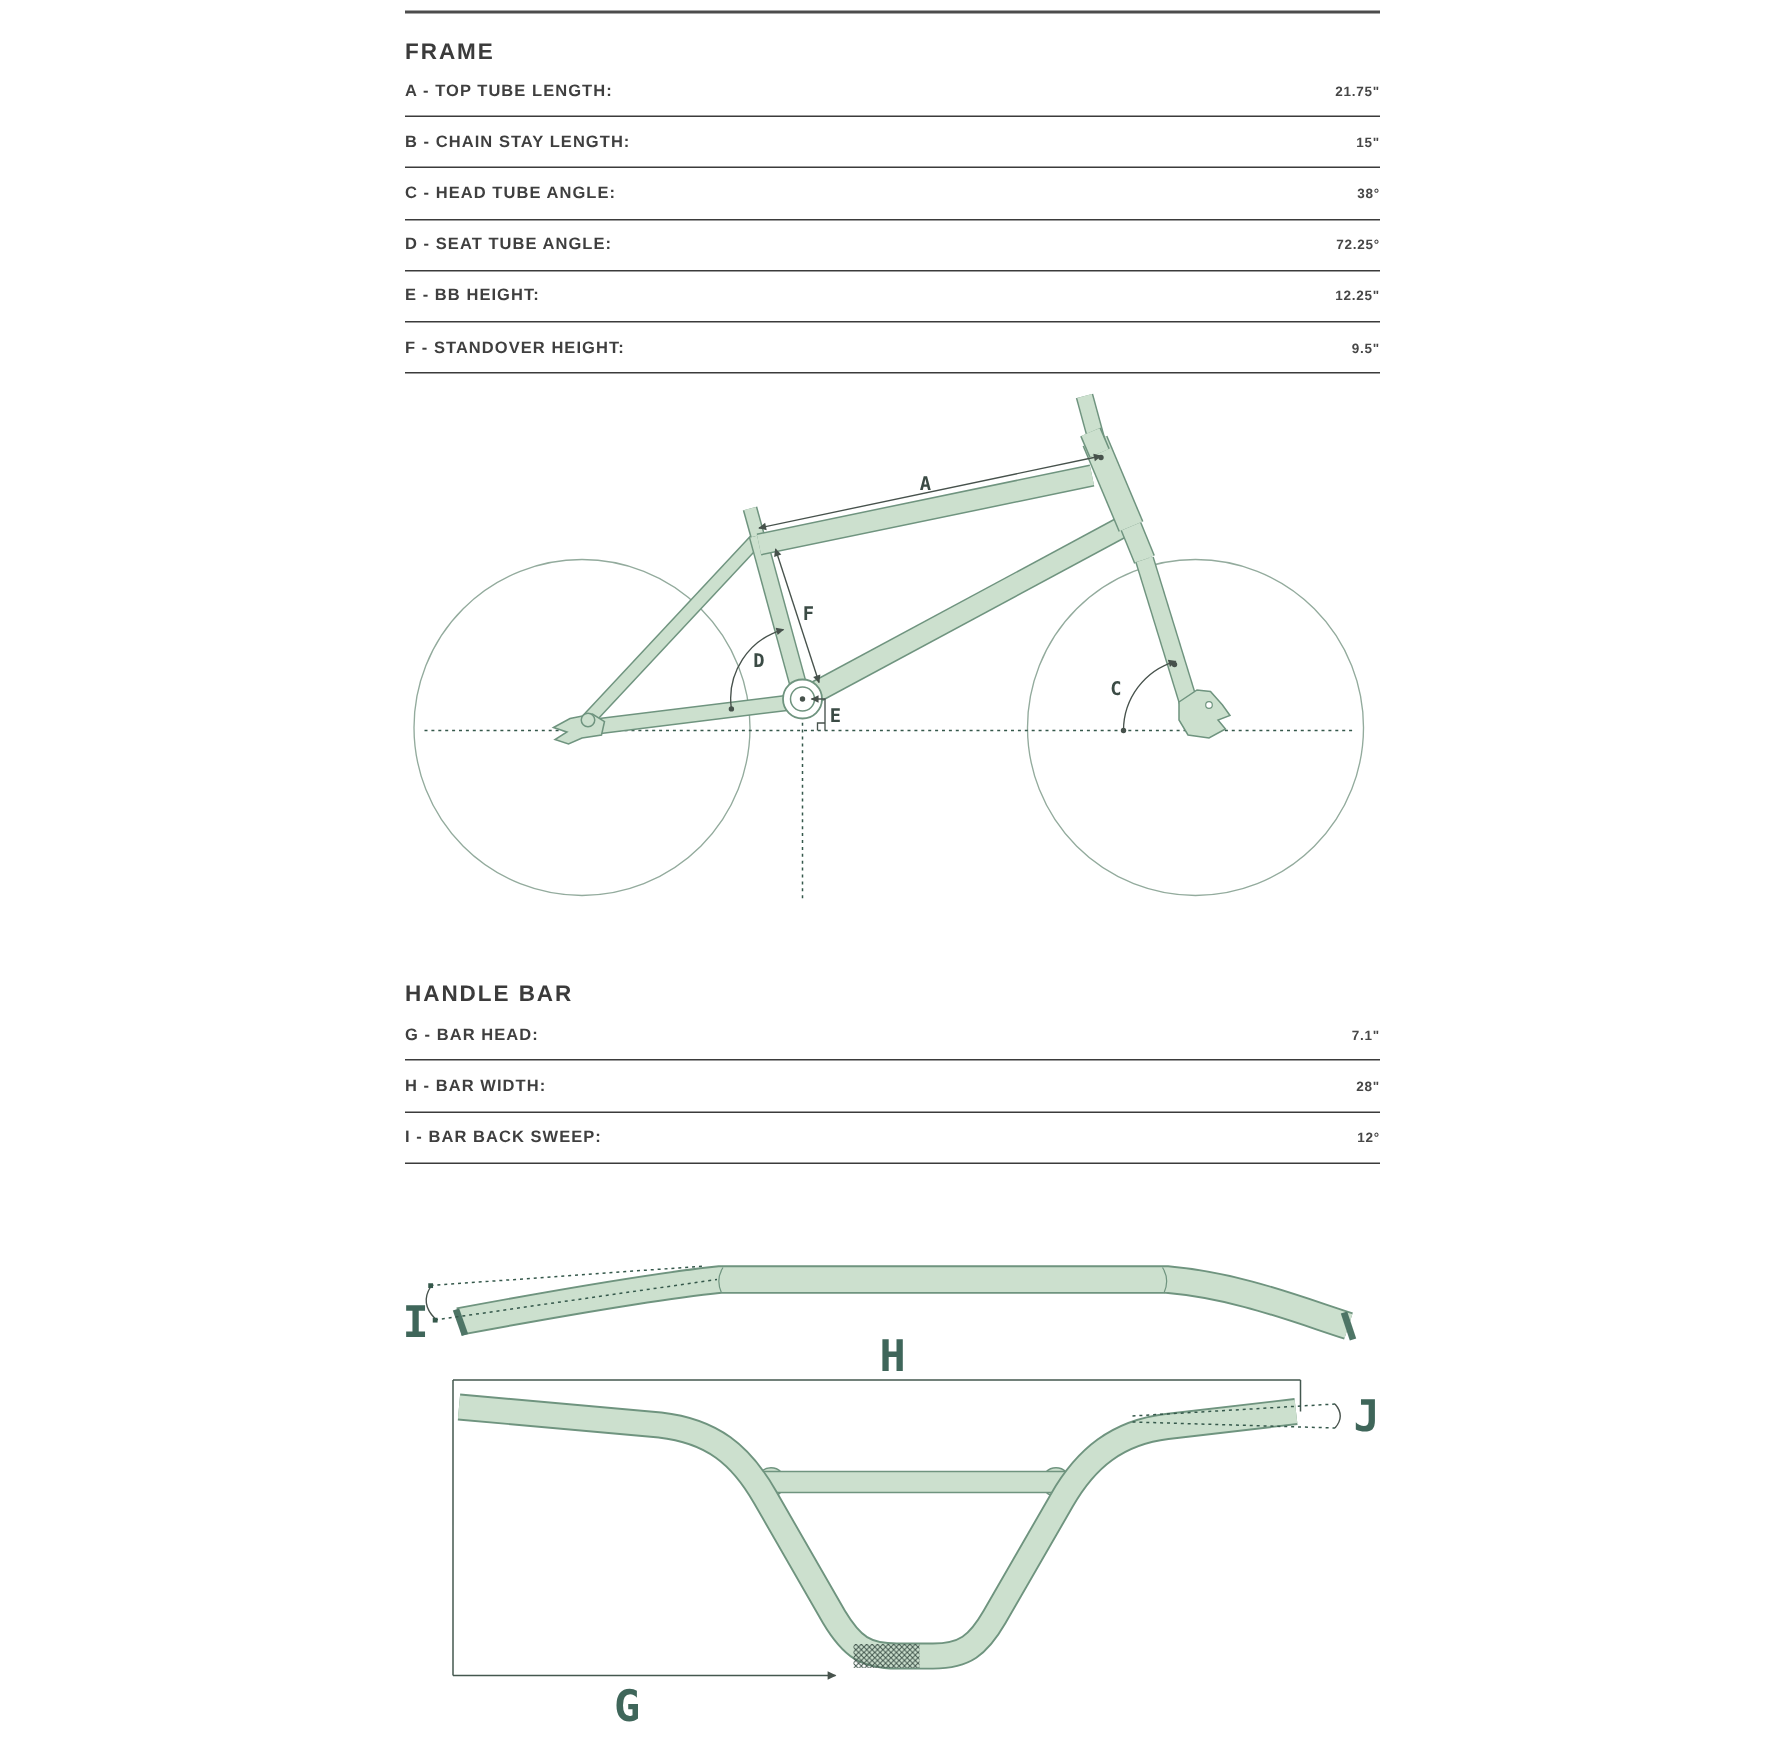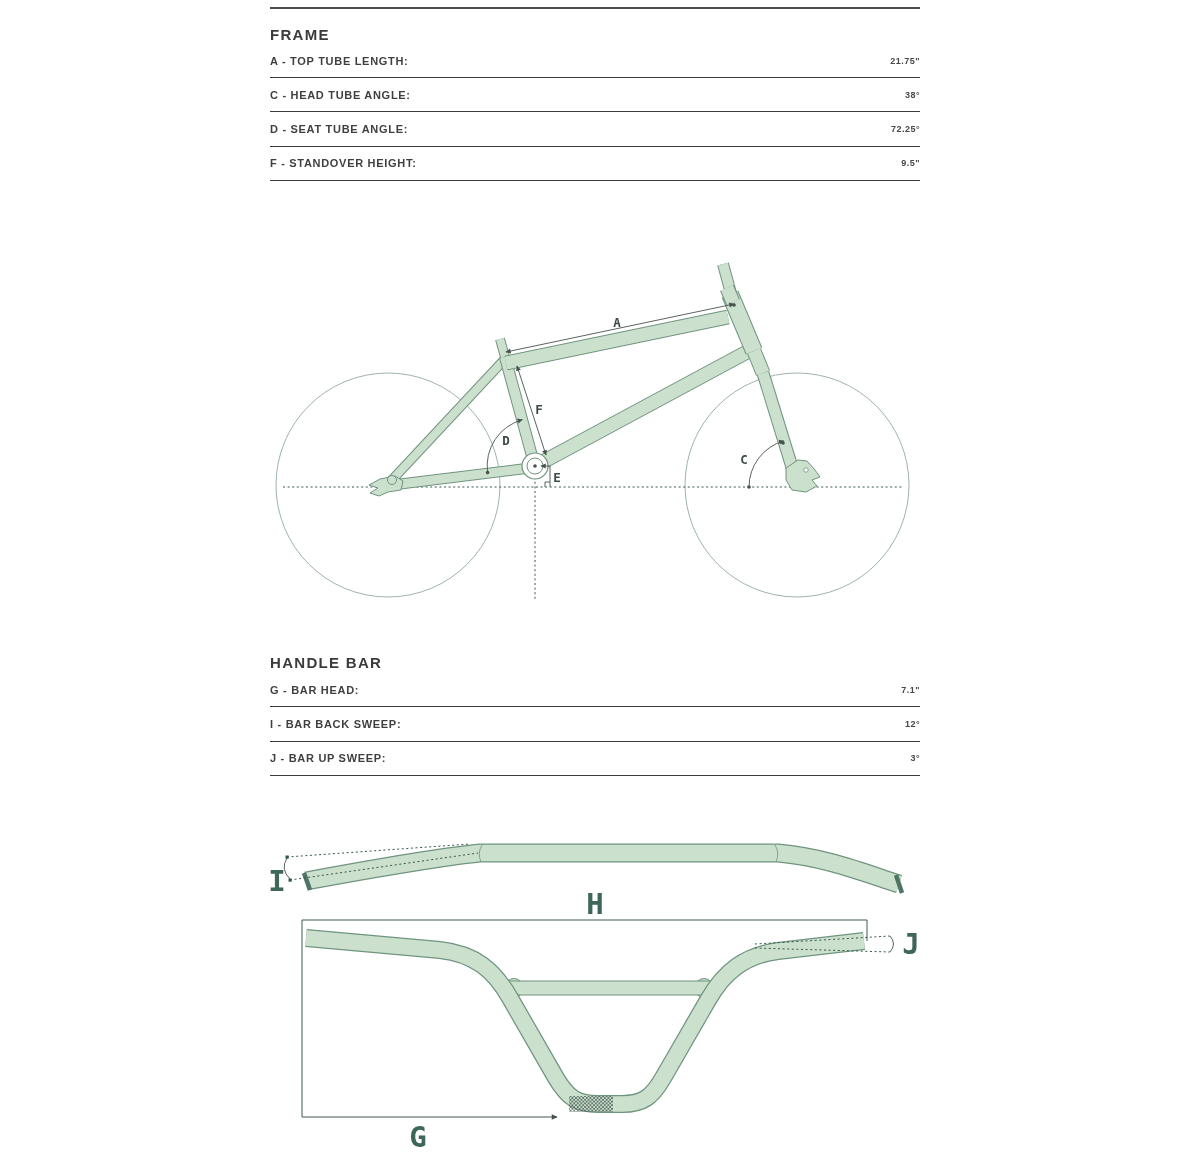--- a/index.html
+++ b/index.html
@@ -36,47 +36,55 @@
   <div class="top-rule"></div>
 
   <div class="section-heading heading-frame">FRAME</div>
 
   <div class="spec-table table-frame">
     <div class="spec-row">
       <span class="spec-label">A - TOP TUBE LENGTH:</span>
       <span class="spec-value">21.75"</span>
     </div>
     <div class="spec-row">
+      <span class="spec-label">B - CHAIN STAY LENGTH:</span>
+      <span class="spec-value">15"</span>
+    </div>
+    <div class="spec-row">
       <span class="spec-label">C - HEAD TUBE ANGLE:</span>
       <span class="spec-value">38°</span>
     </div>
     <div class="spec-row">
       <span class="spec-label">D - SEAT TUBE ANGLE:</span>
       <span class="spec-value">72.25°</span>
+    </div>
+    <div class="spec-row">
+      <span class="spec-label">E - BB HEIGHT:</span>
+      <span class="spec-value">12.25"</span>
     </div>
     <div class="spec-row">
       <span class="spec-label">F - STANDOVER HEIGHT:</span>
       <span class="spec-value">9.5"</span>
     </div>
   </div>
 
   <div class="section-heading heading-handlebar">HANDLE BAR</div>
 
   <div class="spec-table table-handlebar">
     <div class="spec-row" style="height:33.4px">
       <span class="spec-label">G - BAR HEAD:</span>
       <span class="spec-value">7.1"</span>
     </div>
     <div class="spec-row" style="height:33.4px">
+      <span class="spec-label">H - BAR WIDTH:</span>
+      <span class="spec-value">28"</span>
+    </div>
+    <div class="spec-row" style="height:33.4px">
       <span class="spec-label">I - BAR BACK SWEEP:</span>
       <span class="spec-value">12°</span>
-    </div>
-    <div class="spec-row" style="height:33.4px">
-      <span class="spec-label">J - BAR UP SWEEP:</span>
-      <span class="spec-value">3°</span>
     </div>
   </div>
 
   <svg class="diagram-svg" width="1177" height="1175" viewBox="0 0 1177 1175">
     <defs>
       <marker id="arr" viewBox="0 0 8 8" refX="6.5" refY="4" markerWidth="7" markerHeight="7" orient="auto-start-reverse">
         <path d="M0.5 0.8 L7.2 4 L0.5 7.2 Z" fill="#47524c"></path>
       </marker>
       <pattern id="knurl" width="3.6" height="3.6" patternUnits="userSpaceOnUse">
         <path d="M0 0 L3.6 3.6 M3.6 0 L0 3.6" stroke="#44584f" stroke-width="0.7"></path>

